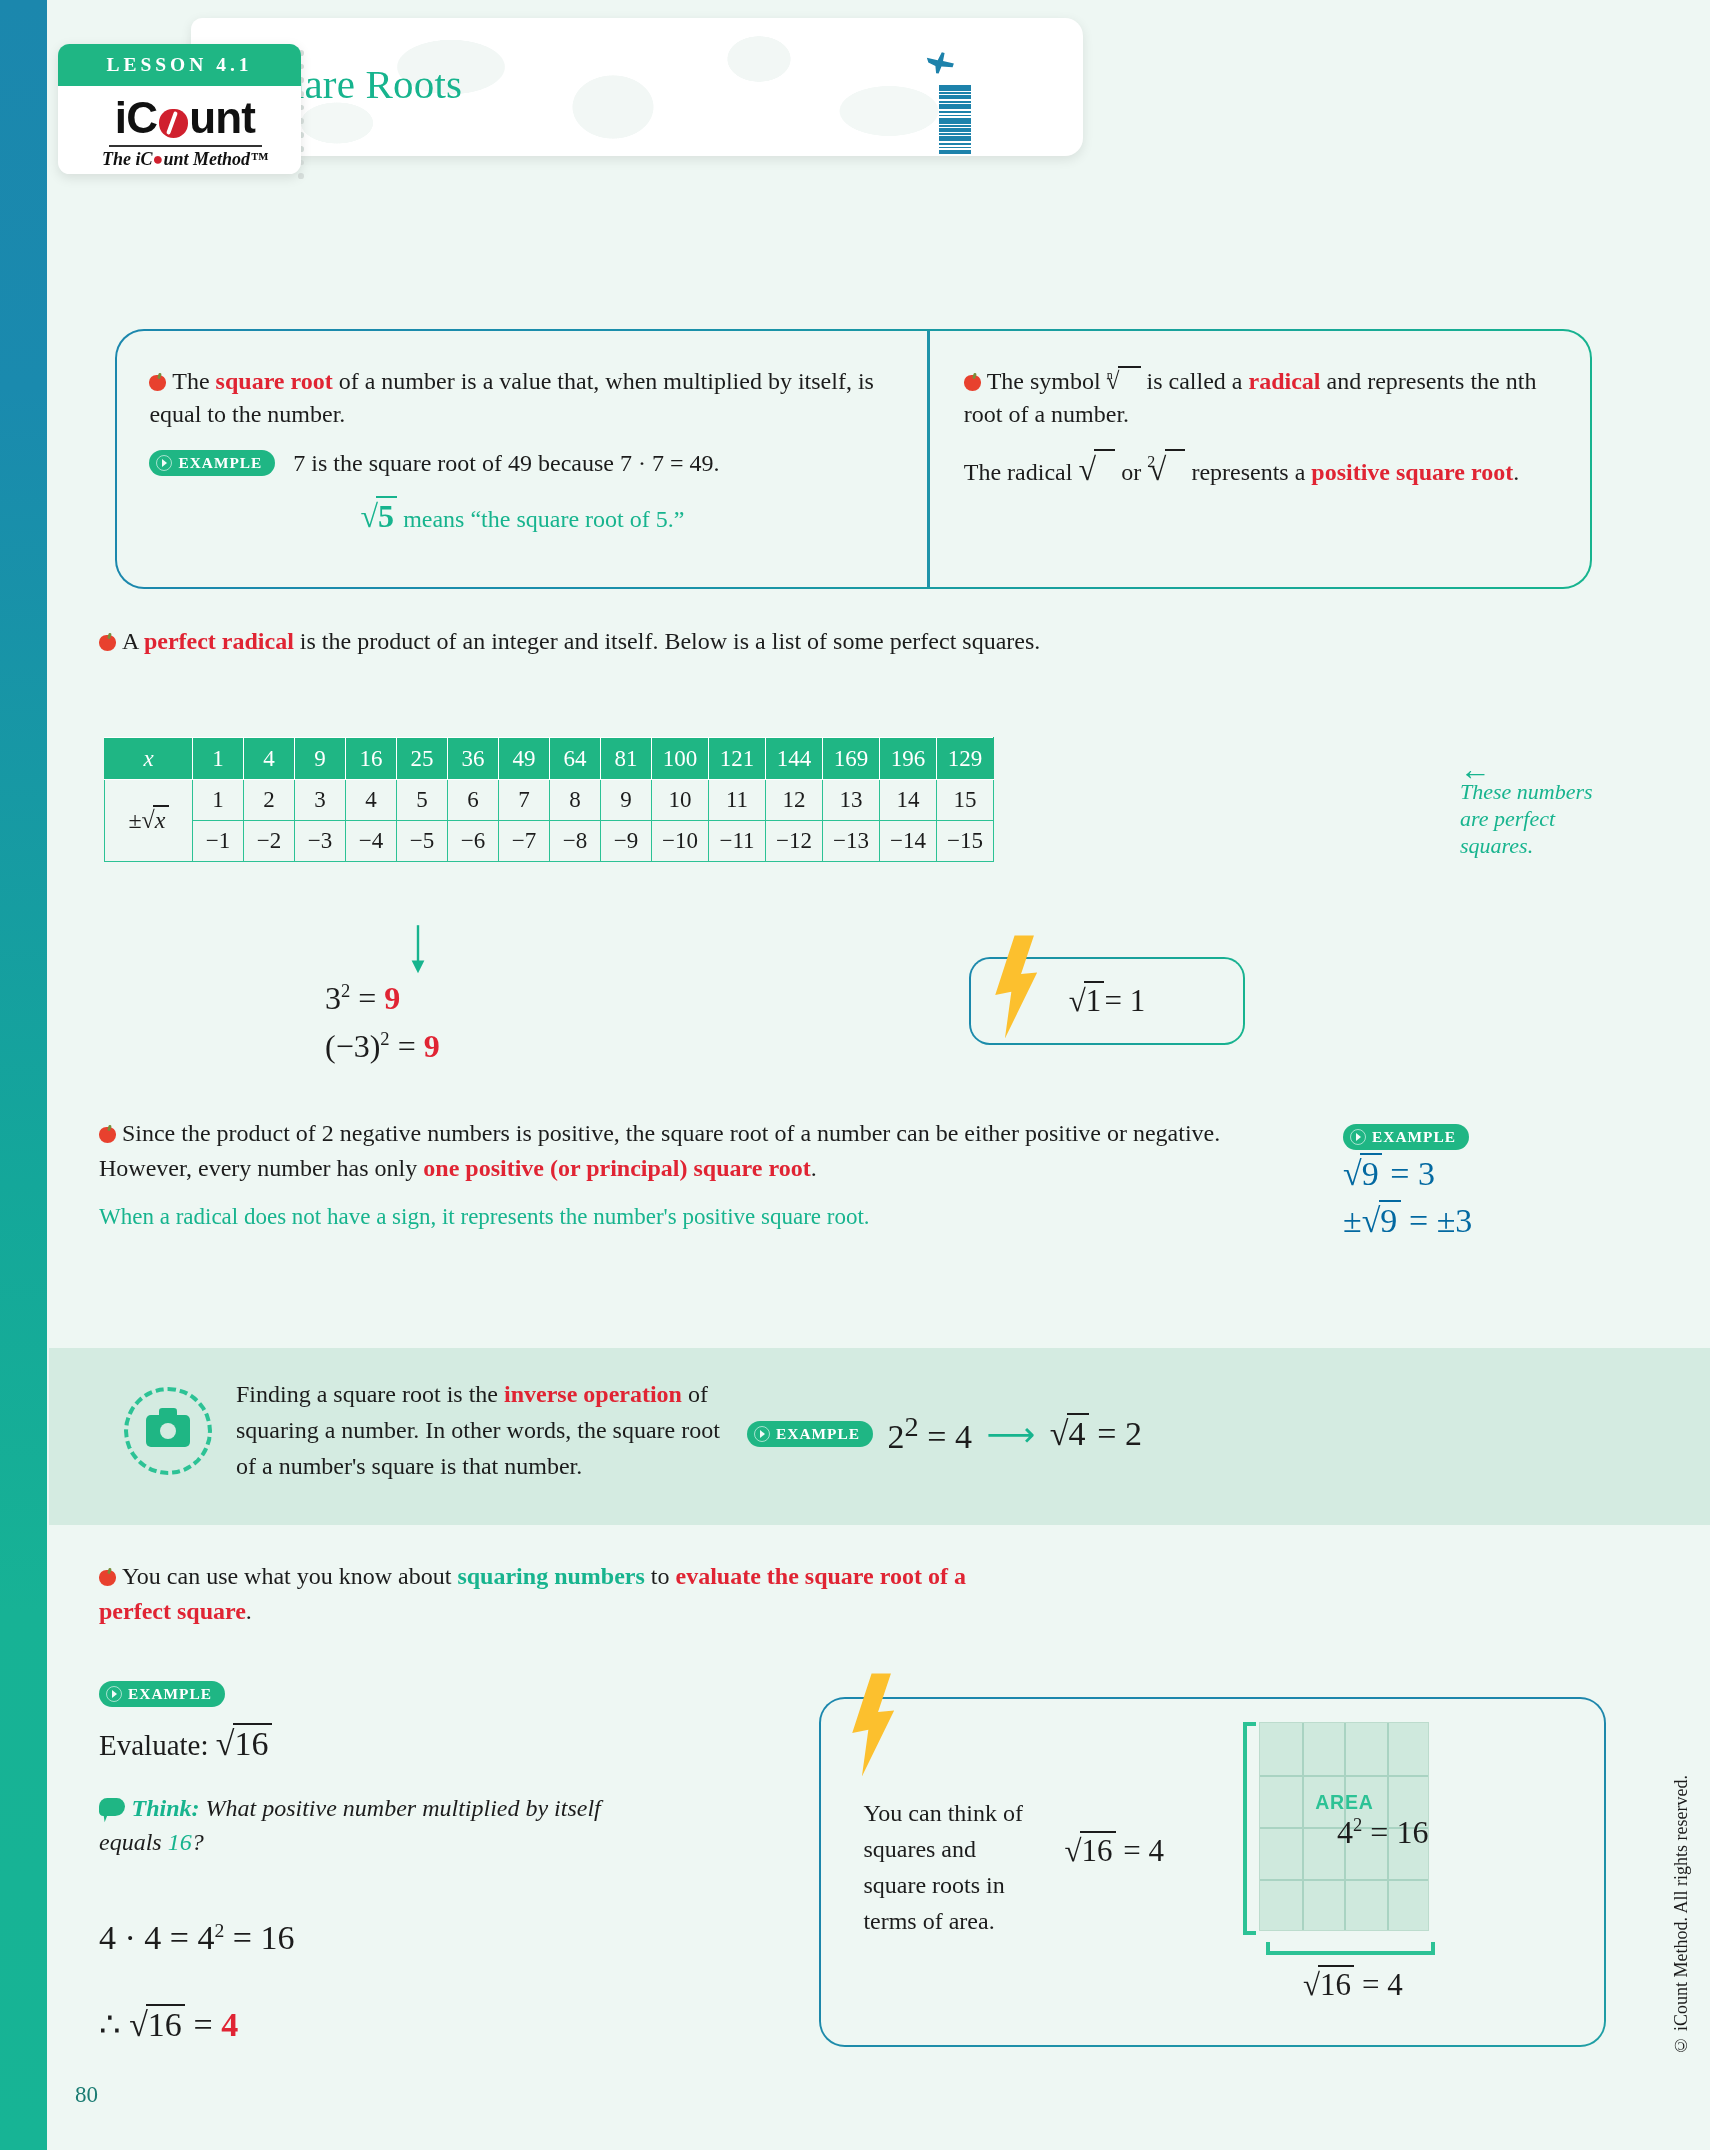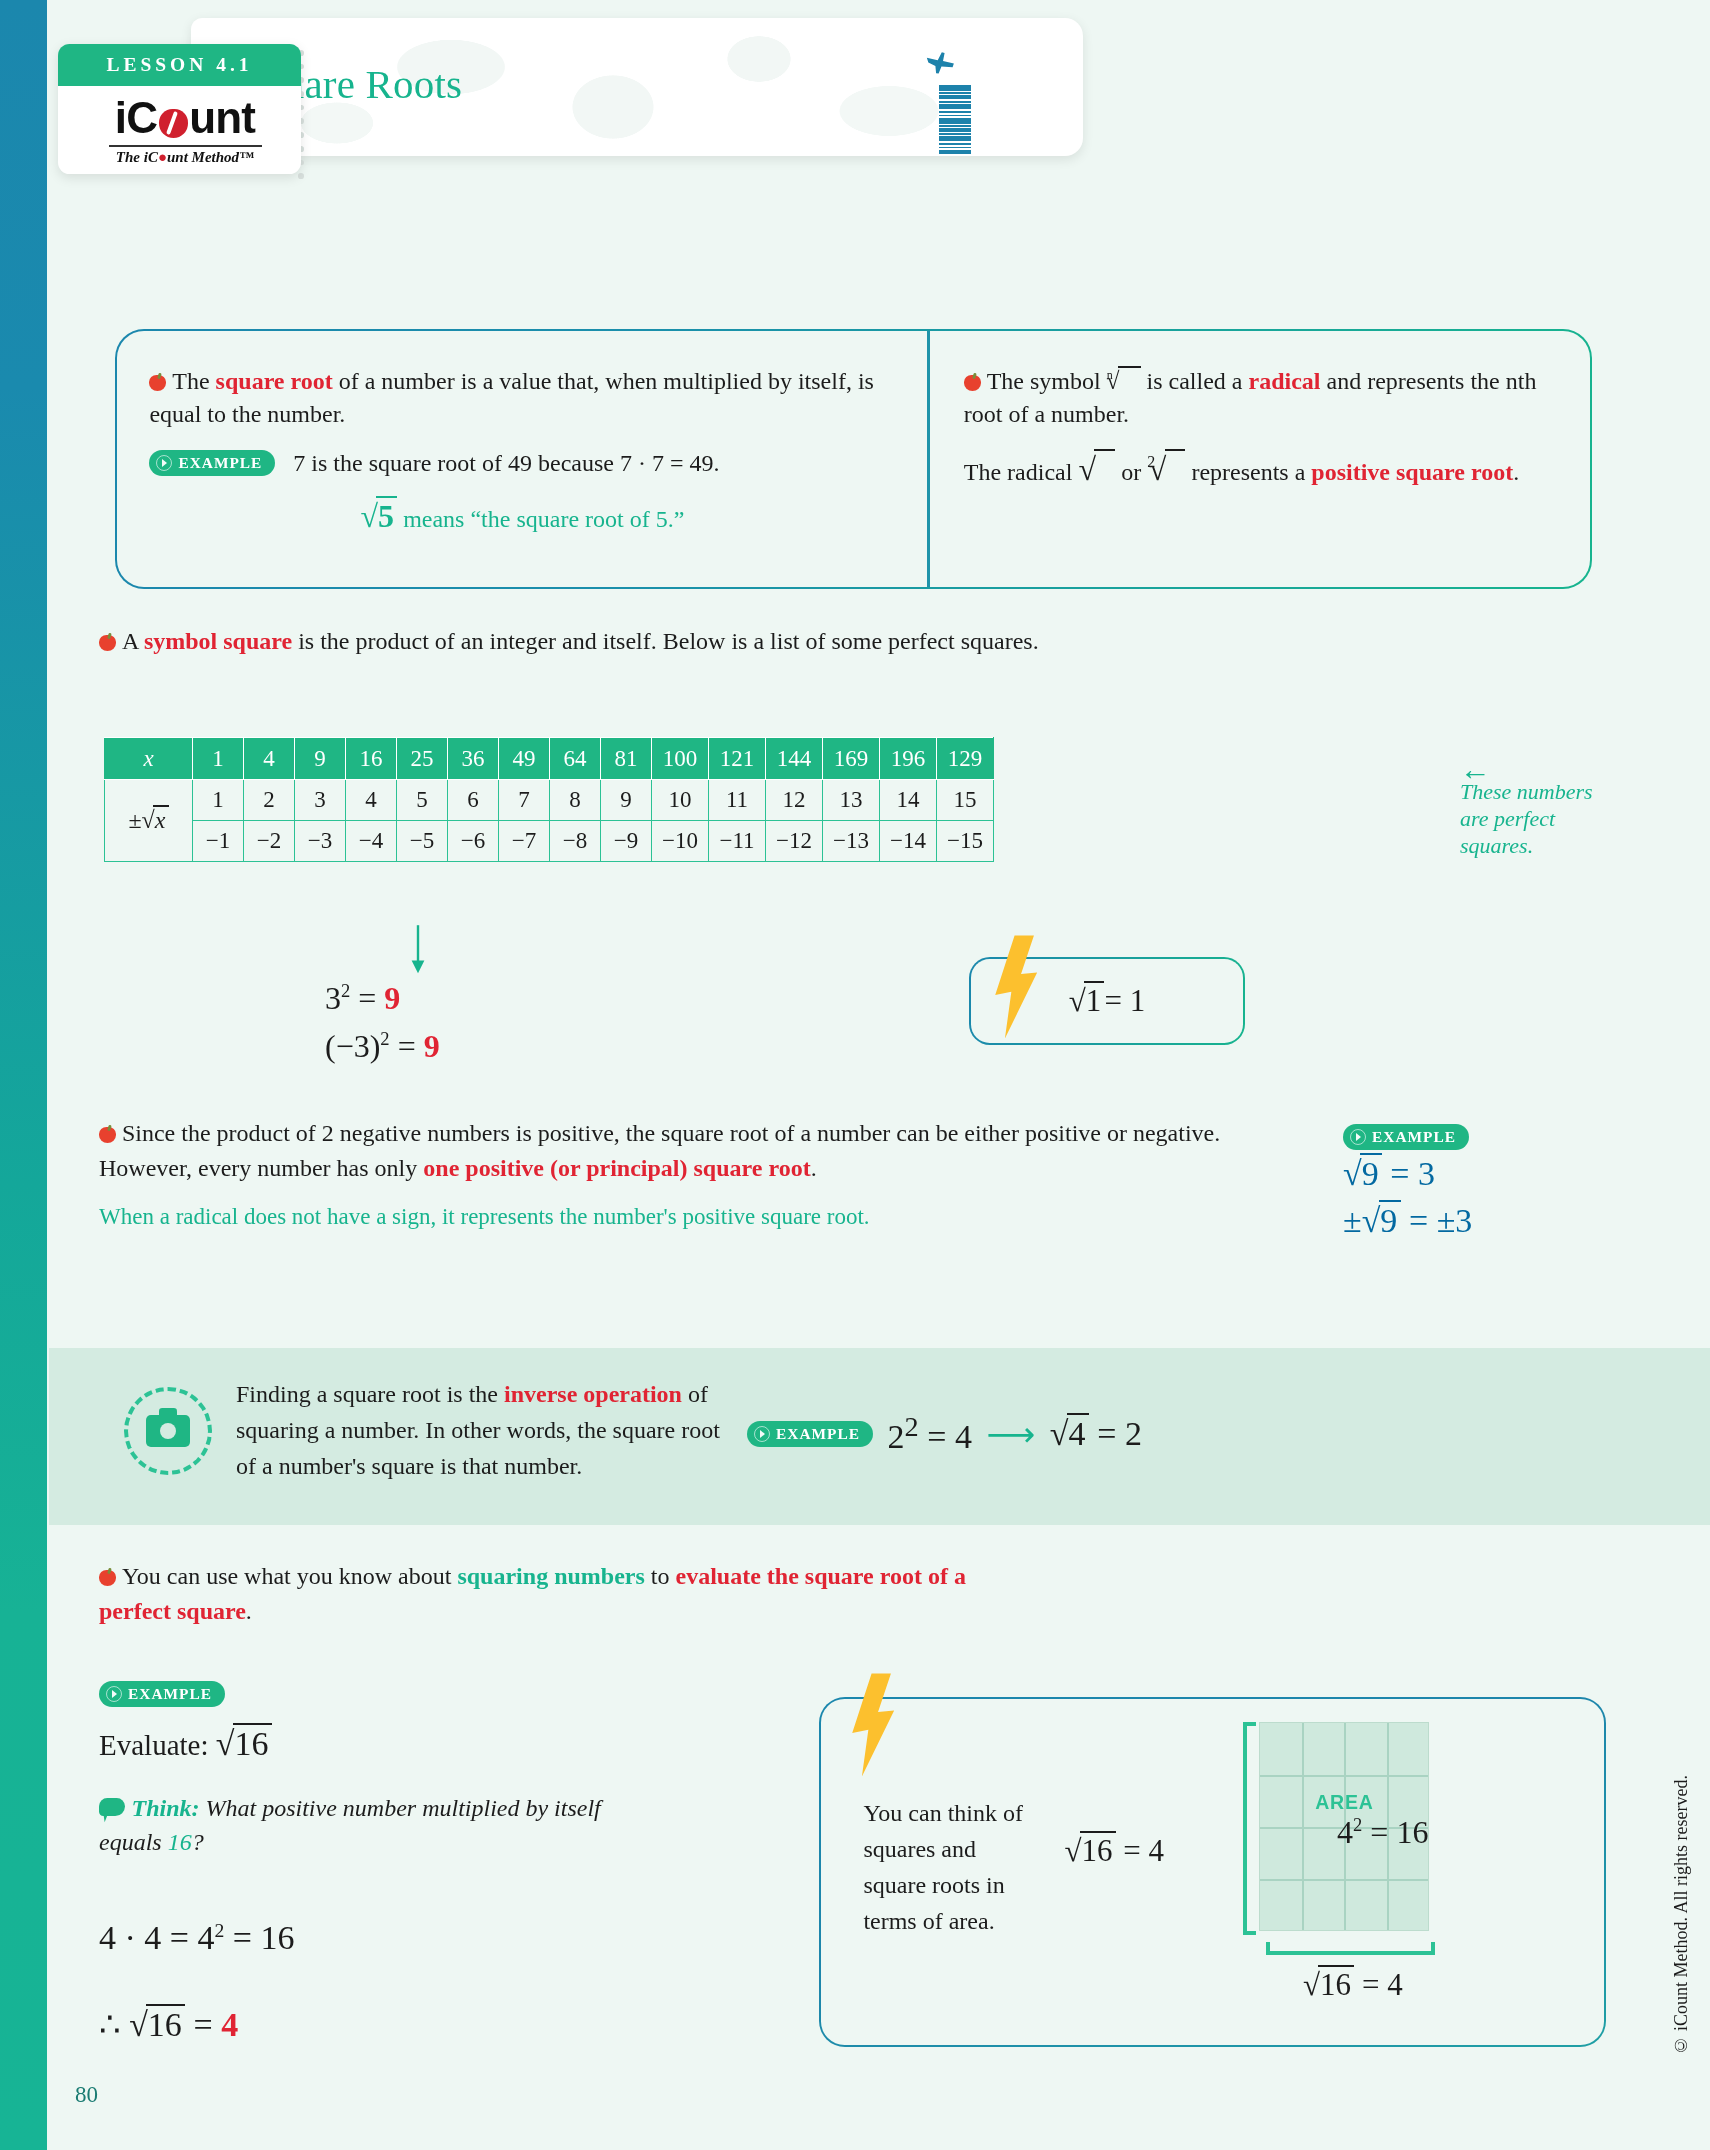--- a/index.html
+++ b/index.html
@@ -78,21 +78,21 @@
     content: ""; position: absolute; left: 1.6px; top: 3.2px; width: 29px; height: 29px;
     background: #d0202e; border-radius: 48% 48% 52% 52%;
   }
   .apple-o::after {
     content: ""; position: absolute; left: 13px; top: 4.9px; width: 4px; height: 24px;
     background: #fff; transform: rotate(20deg); border-radius: 2.4px;
   }
   .logo-rule { width: 153px; height: 2.4px; background: #333; margin: 1.6px auto 0; }
   .logo-sub {
     font-family: "Liberation Serif", serif; font-style: italic; font-weight: bold;
-    font-size: 15px; color: #111; margin-top: 2.4px; text-align: center;
+    font-size: 18px; color: #111; margin-top: 2.4px; text-align: center;
   }
   .logo-sub .r { color: #d0202e; }
 
   
   .red { color: #e02433; font-weight: bold; }
   .grn { color: #17b48e; font-weight: bold; }
   .teal-txt { color: #17b48e; }
   .apple {
     display: inline-block; width: 18px; height: 18.7px; position: relative;
     vertical-align: -2.4px; margin-right: 4.9px;
@@ -415,21 +415,21 @@
         <span class="apple"></span><span>The symbol </span><span class="rad"><span class="idx">n</span><span class="sign">√</span><span class="rand">&nbsp;&nbsp;&nbsp;</span></span><span> is called a </span><span class="red">radical</span><span> and represents the nth root of a number.</span>
       </div>
       <div class="def-txt" style="margin-top:18px">
         <span>The radical </span><span class="rad" style="font-size:32px"><span class="sign">√</span><span class="rand">&nbsp;&nbsp;</span></span><span> or </span><span class="rad" style="font-size:32px"><span class="idx">2</span><span class="sign">√</span><span class="rand">&nbsp;&nbsp;</span></span><span> represents a </span><span class="red">positive square root</span><span>.</span>
       </div>
     </div>
   </div>
 </div>
 
 <div class="p-perfect">
-  <span class="apple"></span><span>A </span><span class="red">symbol square</span><span> is the product of an integer and itself. Below is a list of some perfect squares.</span>
+  <span class="apple"></span><span>A </span><span class="red">perfect radical</span><span> is the product of an integer and itself. Below is a list of some perfect squares.</span>
 </div>
 
 <table class="sqtable">
   <tbody id="sqtable-body">
       <tr class="head">
         <td class="lbl"><i style="font-style:italic">x</i></td>
         <td class="val">1</td>
         <td class="val">4</td>
         <td class="val">9</td>
         <td class="val">16</td>

